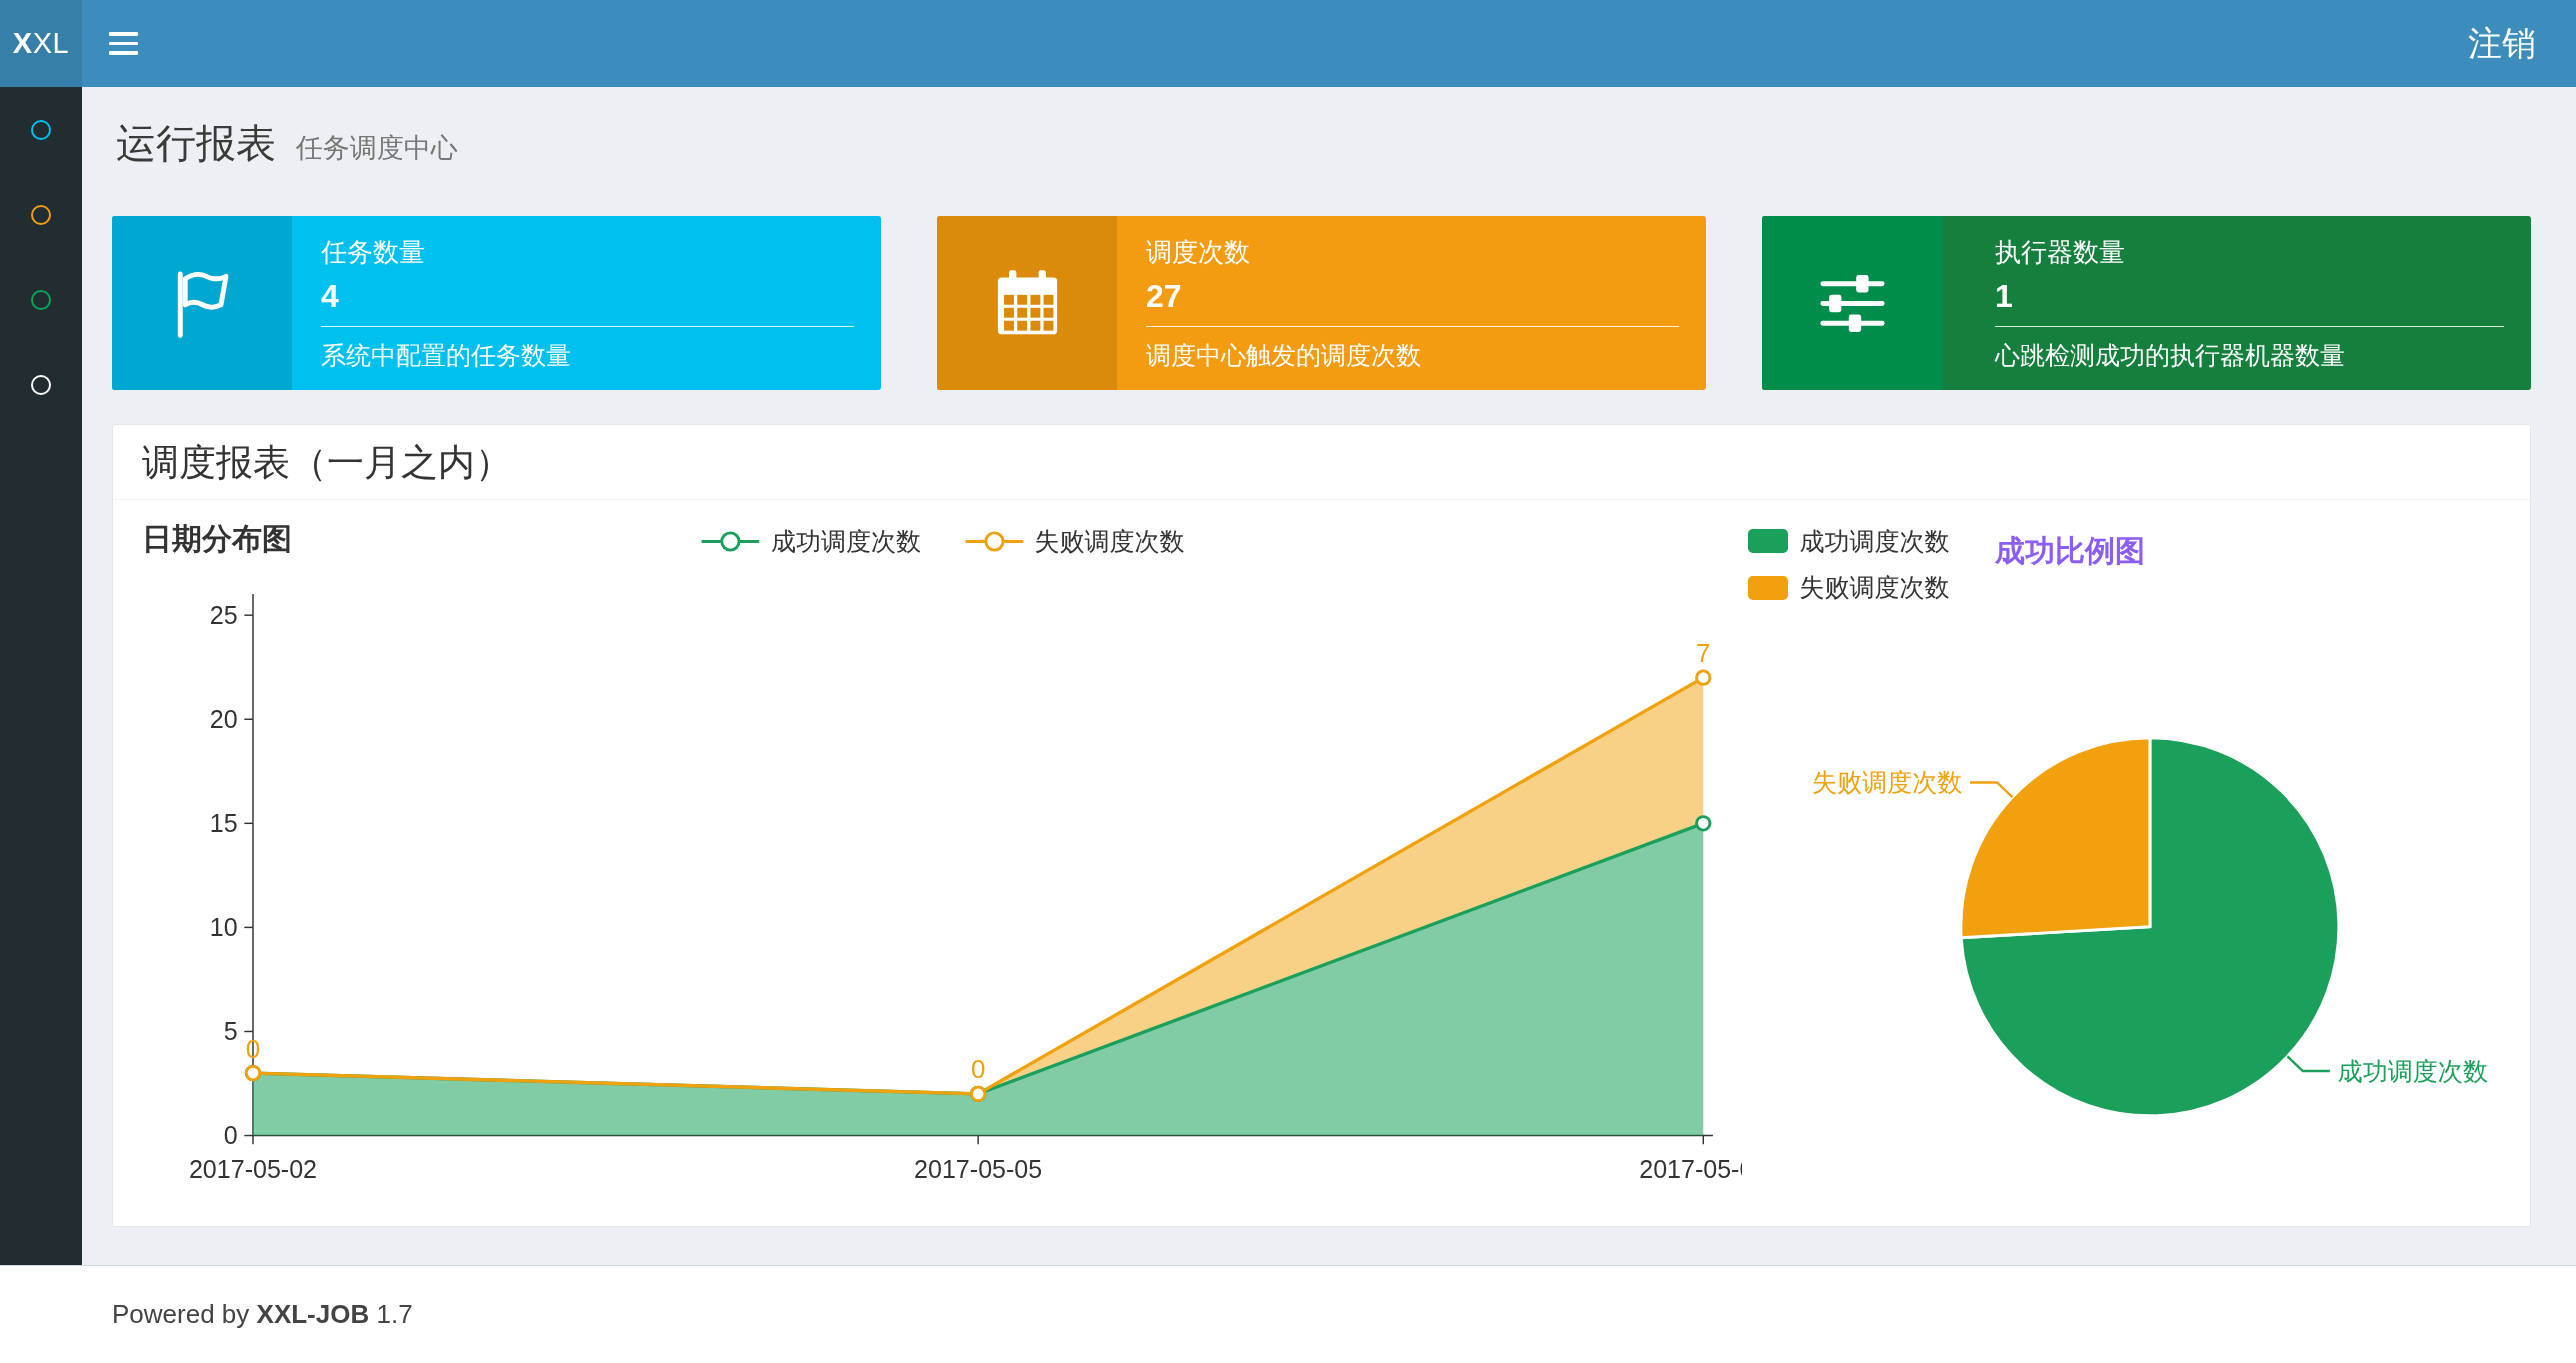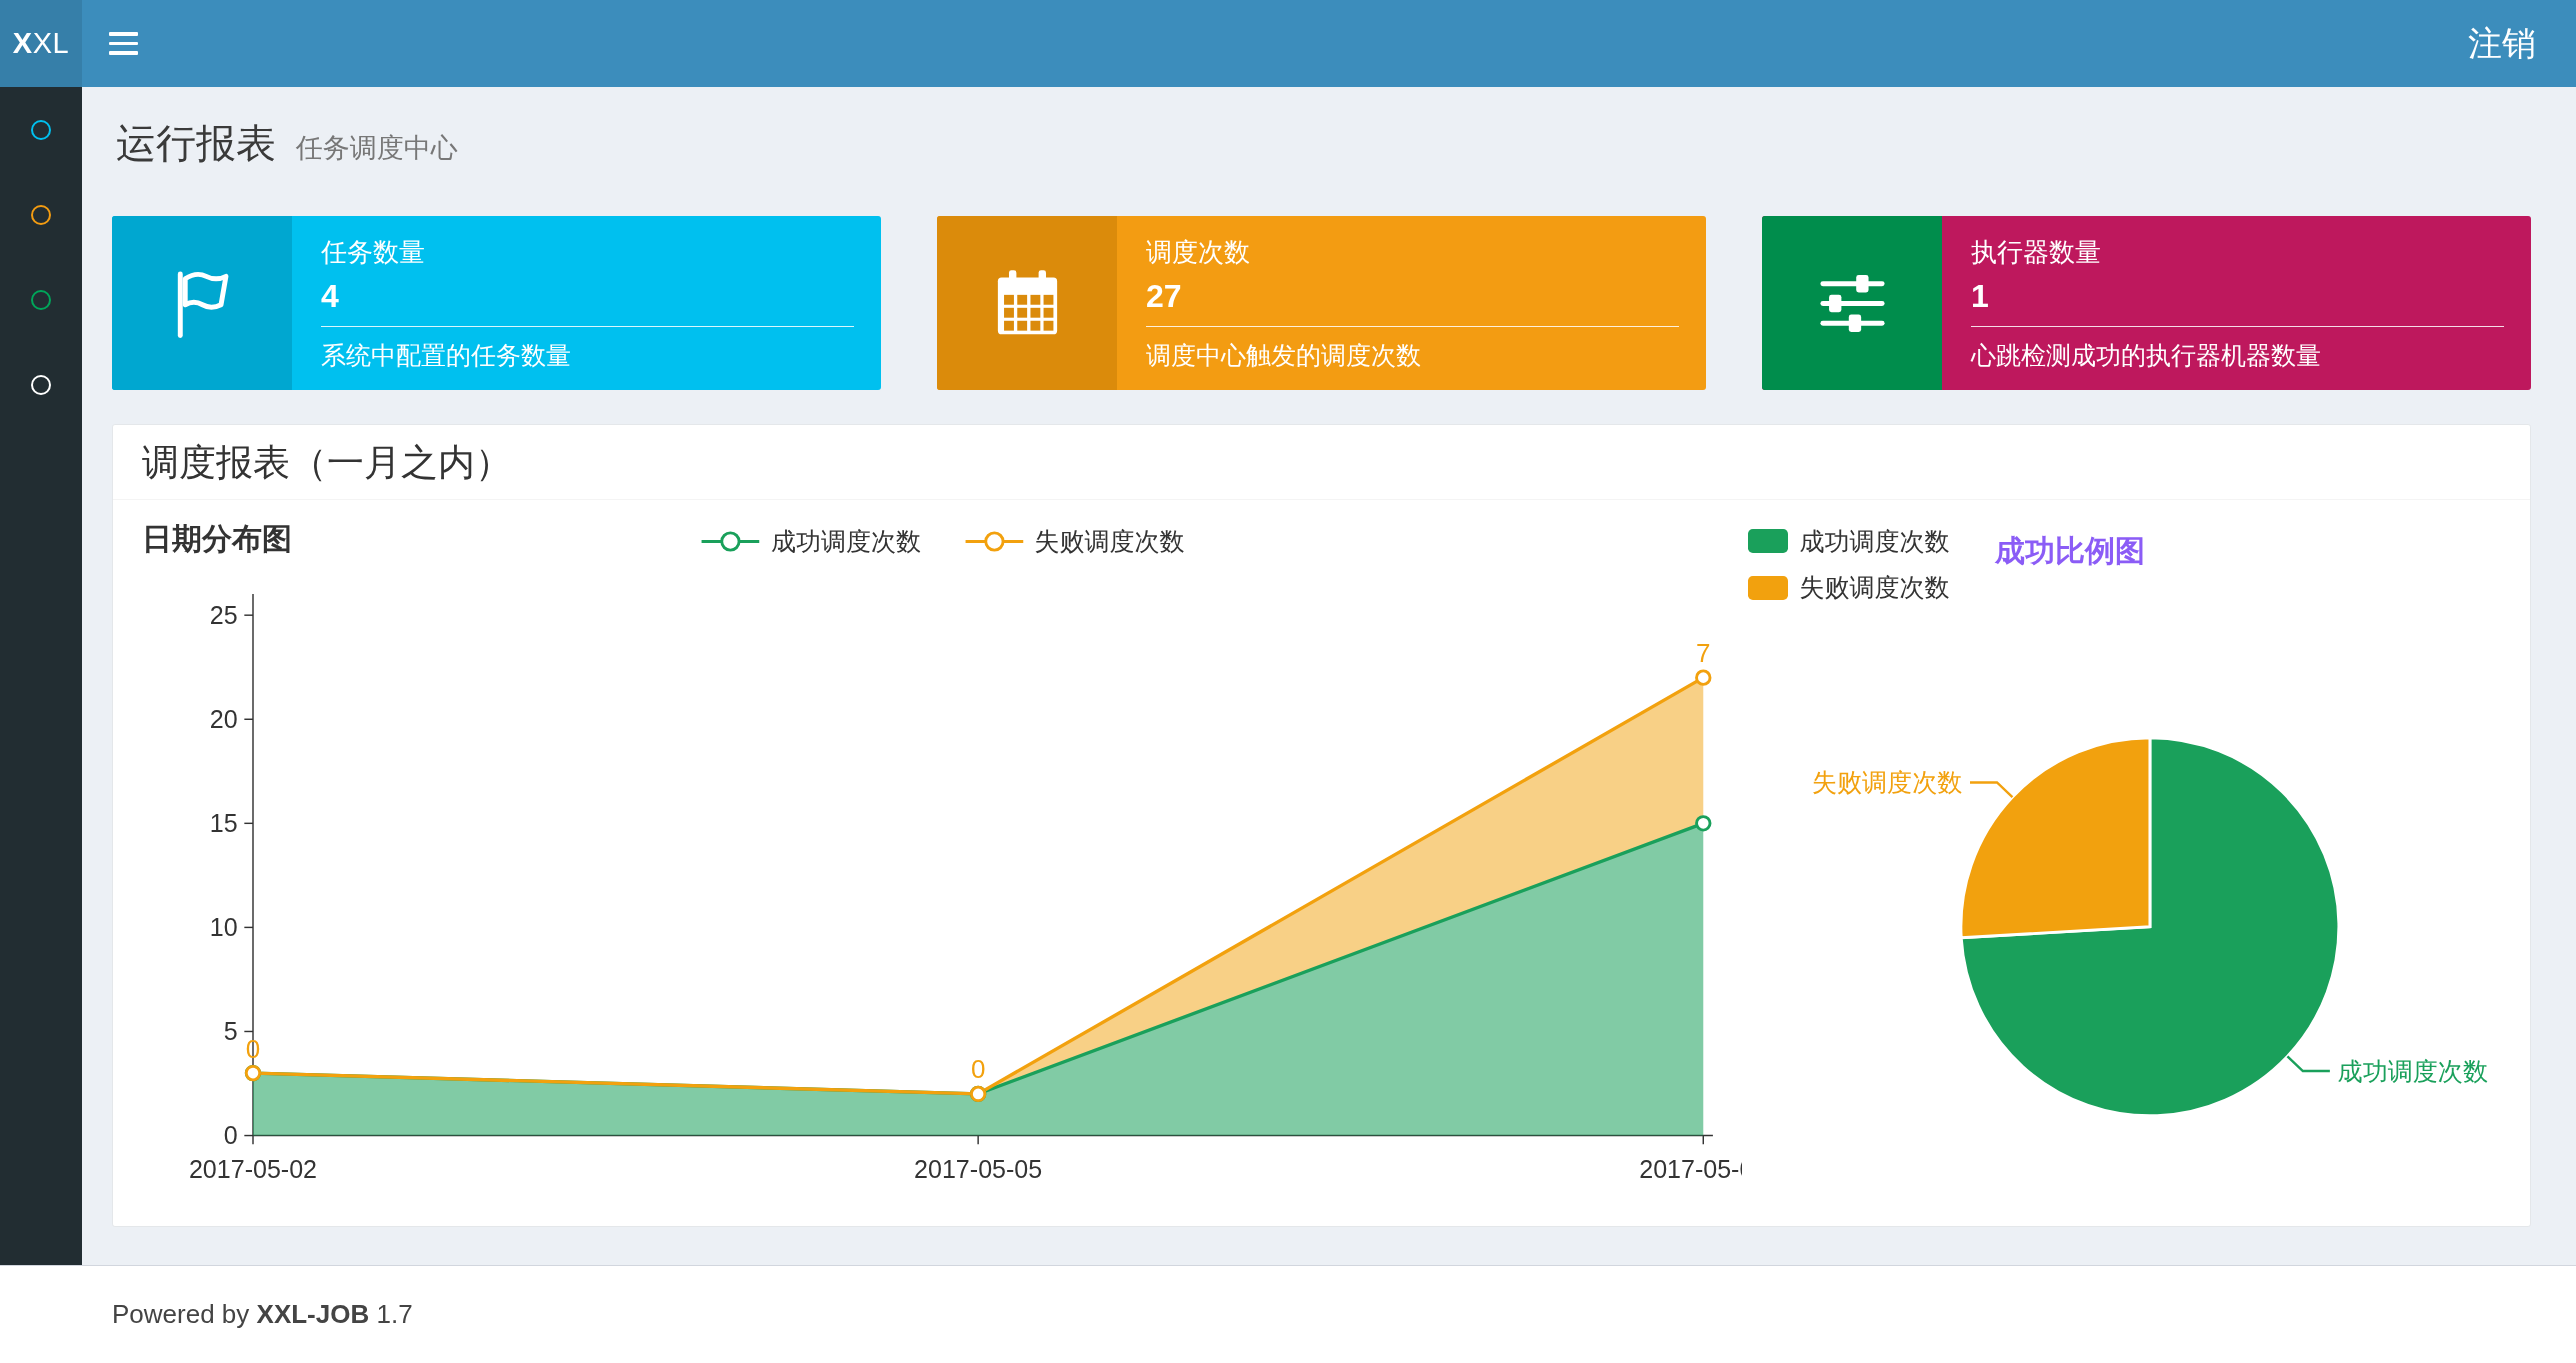--- a/index.html
+++ b/index.html
@@ -150,21 +150,21 @@
           </svg>
         </div>
         <div class="info-content">
           <div class="info-label">调度次数</div>
           <div class="info-value">27</div>
           <hr class="info-hr">
           <div class="info-desc">调度中心触发的调度次数</div>
         </div>
       </div>
 
-      <div class="info-box" style="background: #be185d;">
+      <div class="info-box" style="background: #15803d; gap: 24px;">
         <div class="info-icon" style="background: rgb(0, 141, 76);">
           <svg width="79" height="79" viewBox="0 0 64 64">
             <line x1="8" y1="16" x2="56" y2="16" stroke="#fff" stroke-width="4" stroke-linecap="round"></line>
             <line x1="8" y1="32" x2="56" y2="32" stroke="#fff" stroke-width="4" stroke-linecap="round"></line>
             <line x1="8" y1="48" x2="56" y2="48" stroke="#fff" stroke-width="4" stroke-linecap="round"></line>
             <rect x="35" y="9" width="10" height="14" rx="2" fill="#fff"></rect>
             <rect x="13" y="25" width="10" height="14" rx="2" fill="#fff"></rect>
             <rect x="29" y="41" width="10" height="14" rx="2" fill="#fff"></rect>
           </svg>
         </div>

